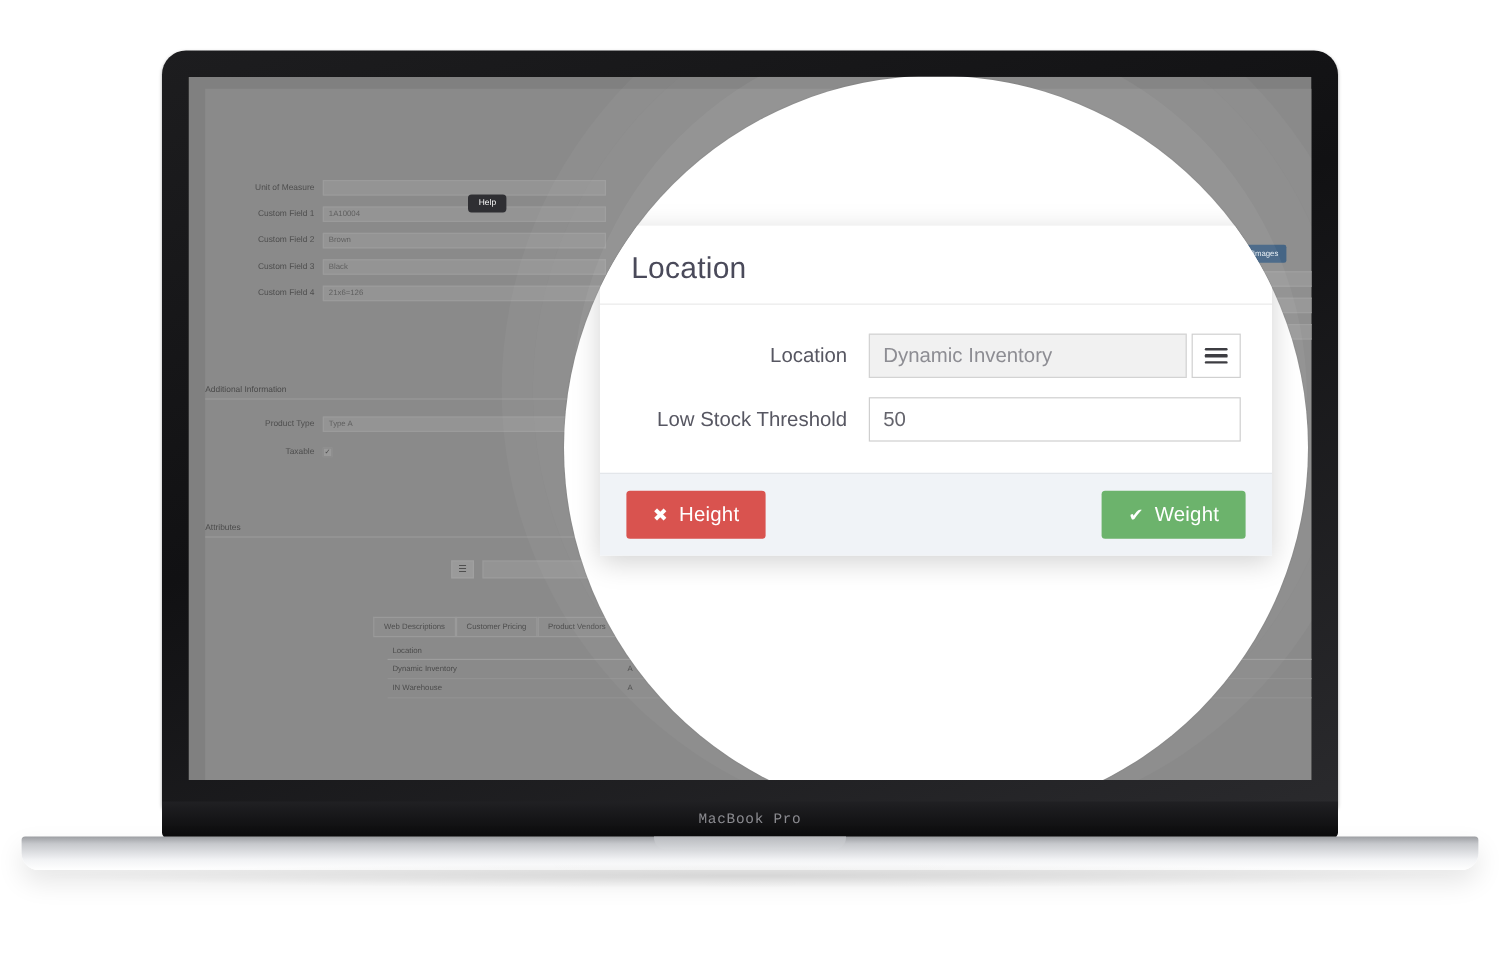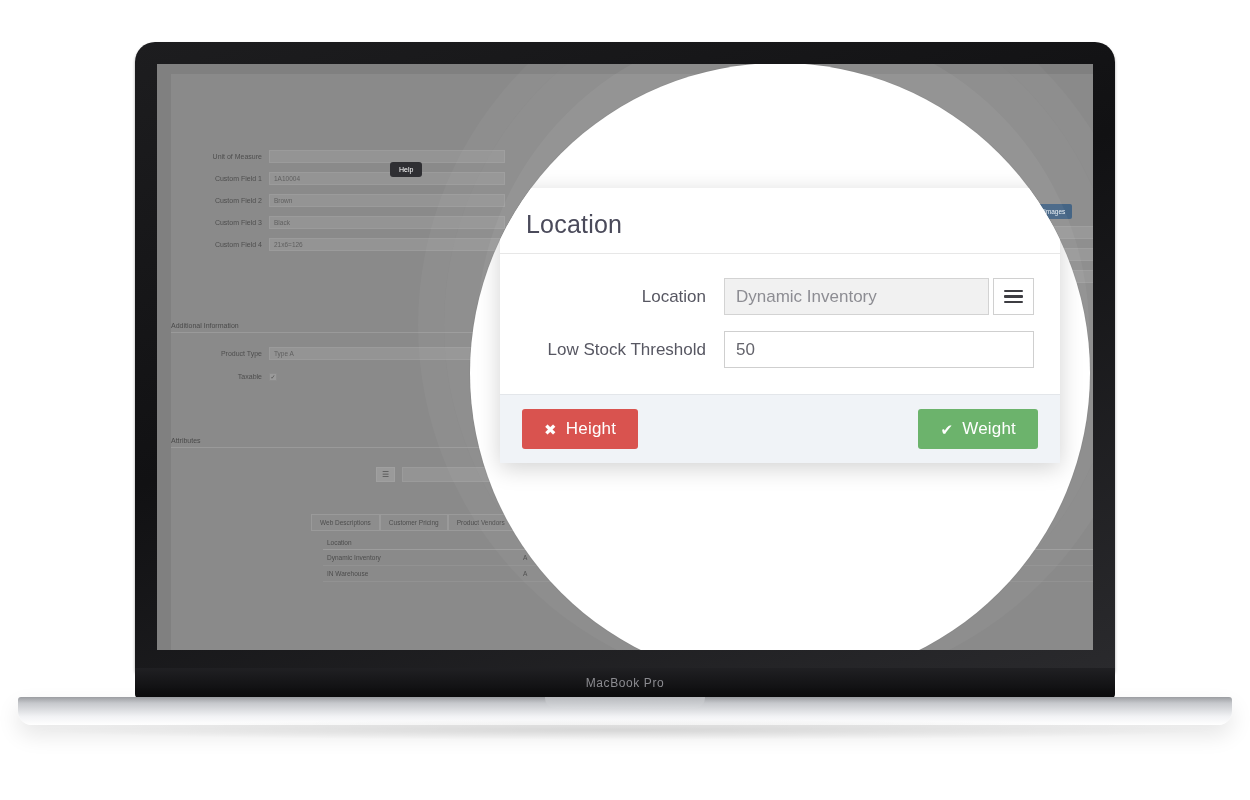--- a/index.html
+++ b/index.html
@@ -42,21 +42,21 @@
     left: 135px; top: 668px;
     width: 980px; height: 30px;
     background: linear-gradient(180deg, #202023 0%, #141416 55%, #0b0b0c 100%);
     border-radius: 0 0 4px 4px;
     display: flex; align-items: center; justify-content: center;
   }
   .laptop-model {
     color: #8b8b90;
     font-size: 12px;
     letter-spacing: .6px;
-    font-family: Liberation Sans, sans-serif;
+    font-family: Liberation Mono, monospace;
   }
 
   .laptop-base {
     position: absolute;
     left: 18px; top: 697px;
     width: 1214px; height: 28px;
     background: linear-gradient(180deg, #9b9da1 0%, #c6c8cc 22%, #f2f3f5 70%, #ffffff 100%);
     border-radius: 3px 3px 14px 14px;
     box-shadow: 0 10px 22px rgba(0,0,0,.10);
   }

